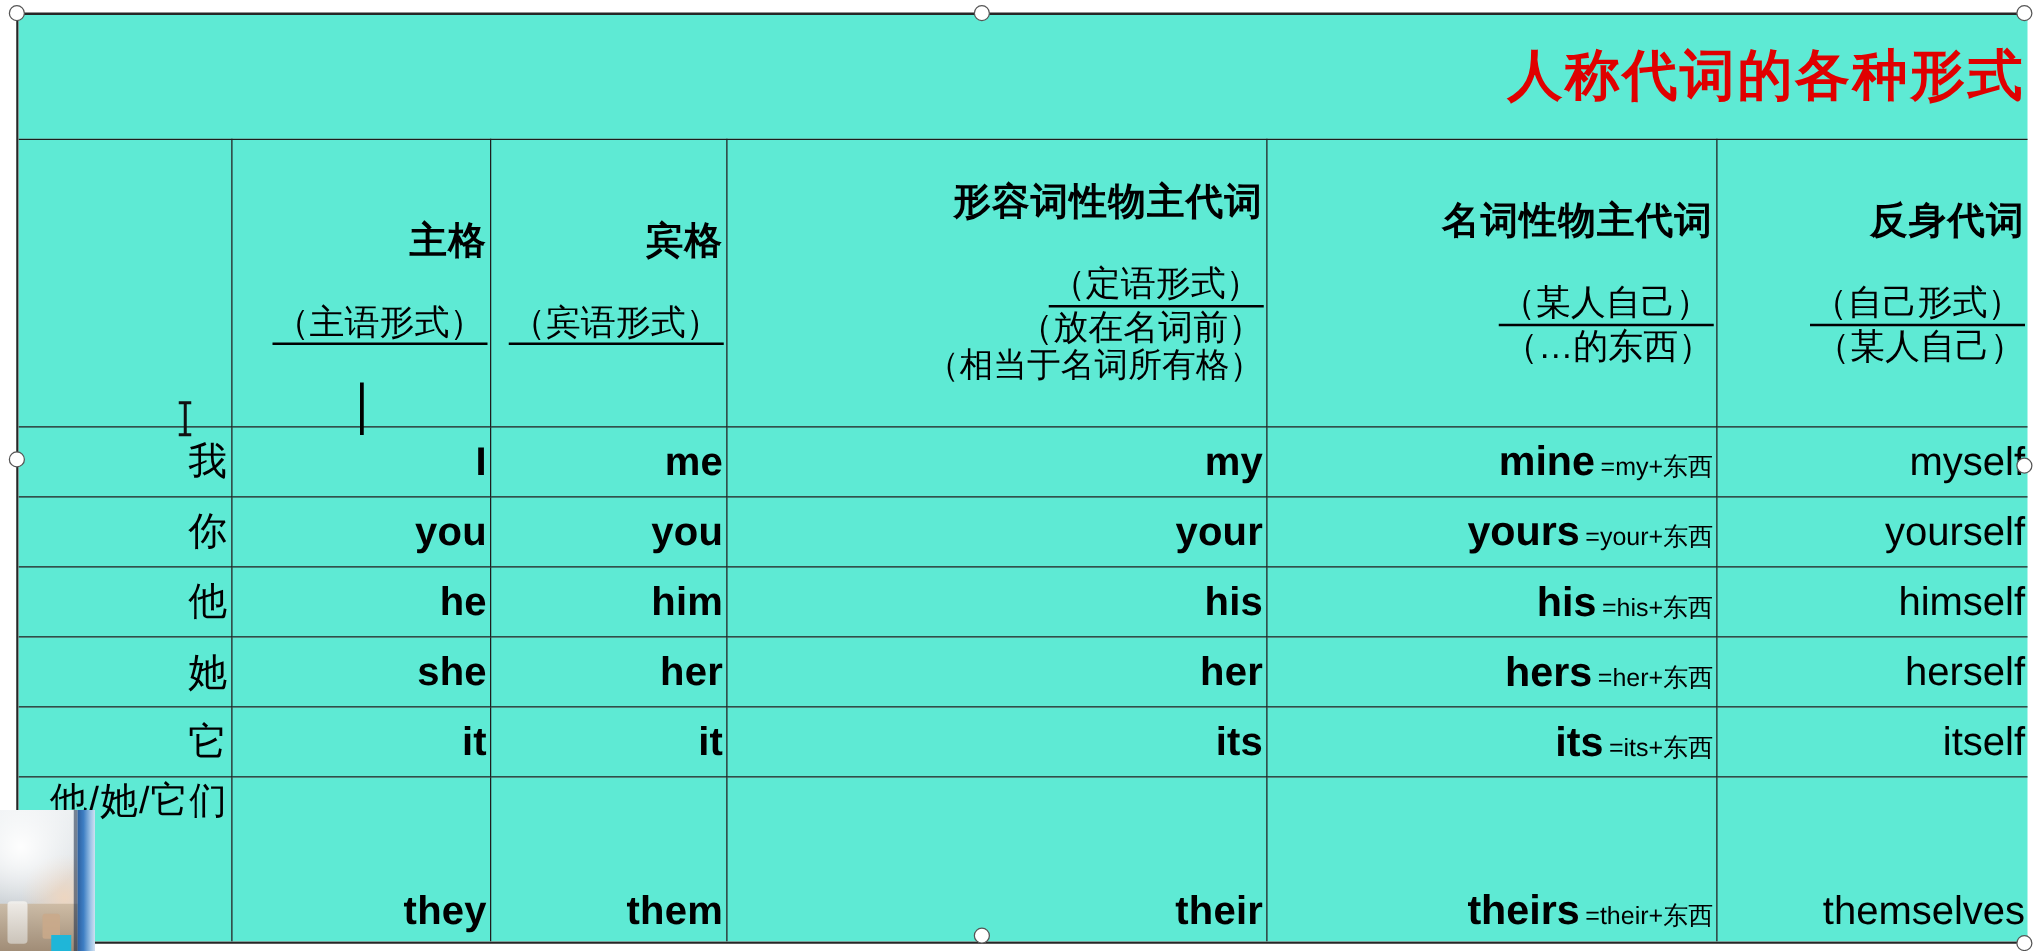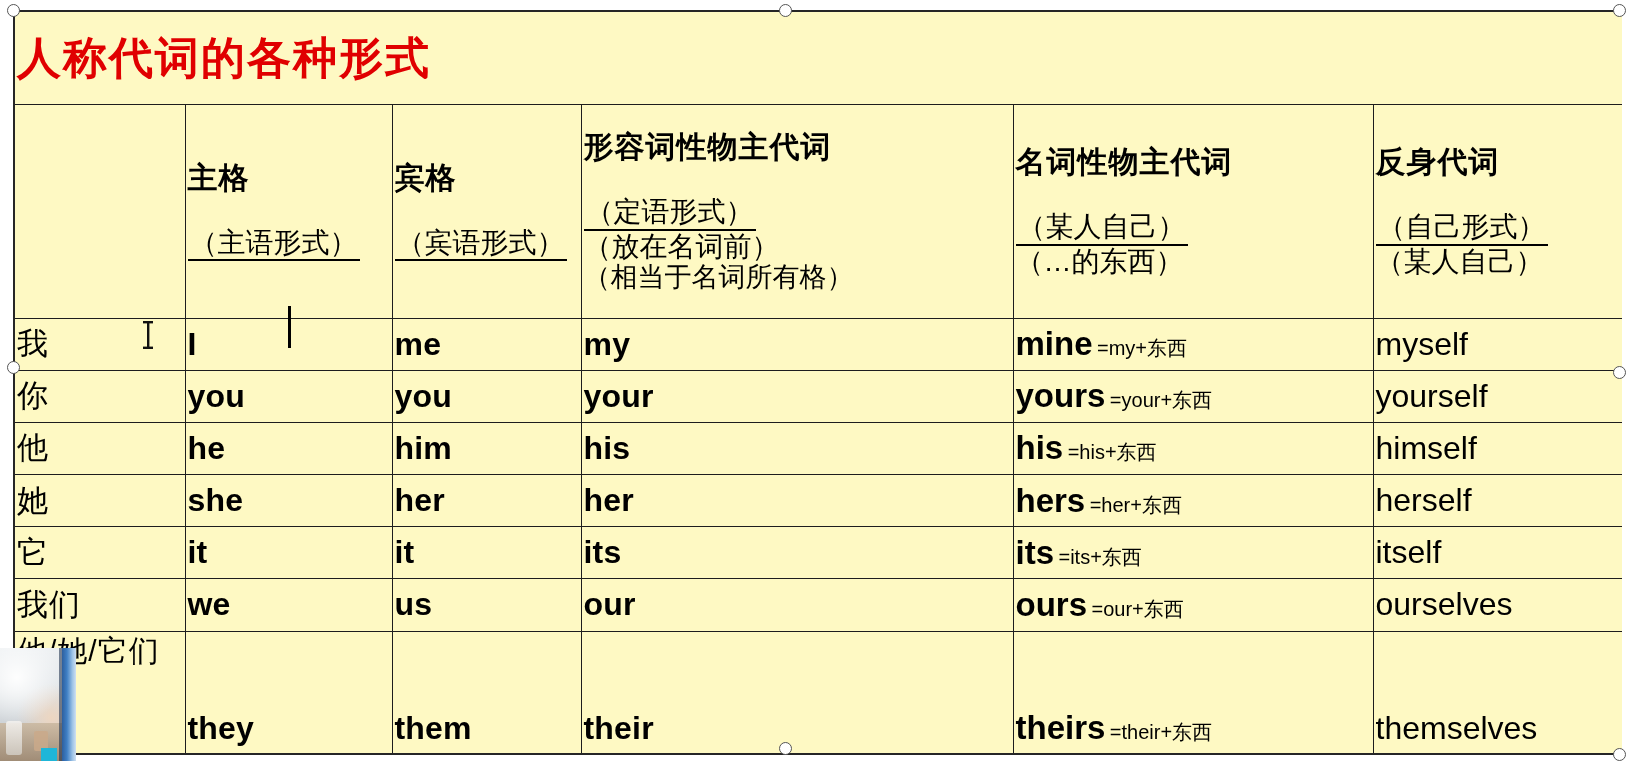--- a/index.html
+++ b/index.html
@@ -38,25 +38,25 @@
 
   table.pronoun-table {
     width: 100%;
     height: 100%;
     border-collapse: collapse;
     table-layout: fixed;
     background: #fff;
   }
   table.pronoun-table td {
     border: 1.6px solid #1d1d1d;
-    text-align: left;
+    text-align: right;
     vertical-align: middle;
     padding: 0 2px;
     color: #000;
-    background: #fef9c3;
+    background: #5eead4;
   }
   
   table.pronoun-table tr:first-child td { border-top: none; }
   table.pronoun-table tr:last-child td { border-bottom: none; }
   table.pronoun-table td:first-child { border-left: none; }
   table.pronoun-table td:last-child { border-right: none; }
 
   
   .title-cell {
     height: 86px;
@@ -329,28 +329,20 @@
 
         <tr class="body-row">
           <td><span class="cn-label">它</span></td>
           <td><span class="en">it</span></td>
           <td><span class="en">it</span></td>
           <td><span class="en">its</span></td>
           <td><span class="poss-main">its</span> <span class="poss-eq">=its+东西</span></td>
           <td><span class="reflex">itself</span></td>
         </tr>
 
-        <tr class="body-row">
-          <td><span class="cn-label">我们</span></td>
-          <td><span class="en">we</span></td>
-          <td><span class="en">us</span></td>
-          <td><span class="en">our</span></td>
-          <td><span class="poss-main">ours</span> <span class="poss-eq">=our+东西</span></td>
-          <td><span class="reflex">ourselves</span></td>
-        </tr>
 
 
         <tr class="body-row tall-row">
           <td class="first-col"><span class="cn-label two-line">他/她/它们</span></td>
           <td class="val-col"><span class="en">they</span></td>
           <td class="val-col"><span class="en">them</span></td>
           <td class="val-col"><span class="en">their</span></td>
           <td class="val-col"><span class="poss-main">theirs</span> <span class="poss-eq">=their+东西</span></td>
           <td class="val-col"><span class="reflex">themselves</span></td>
         </tr>

